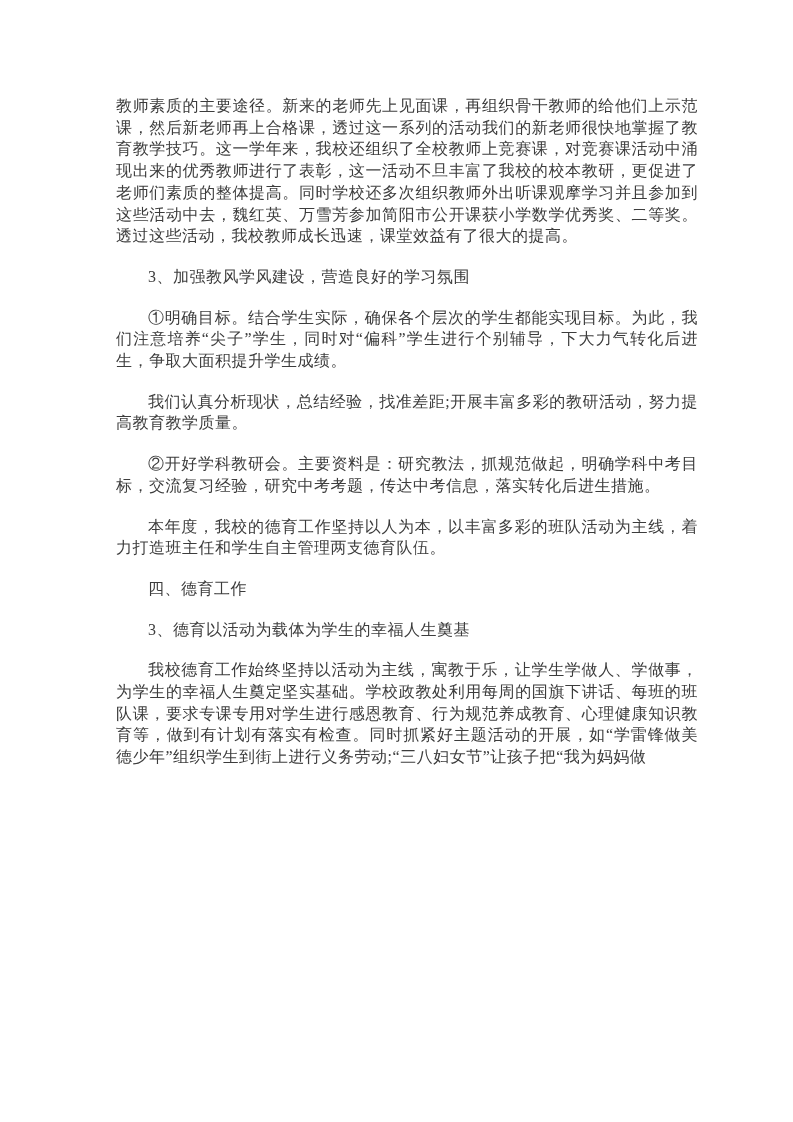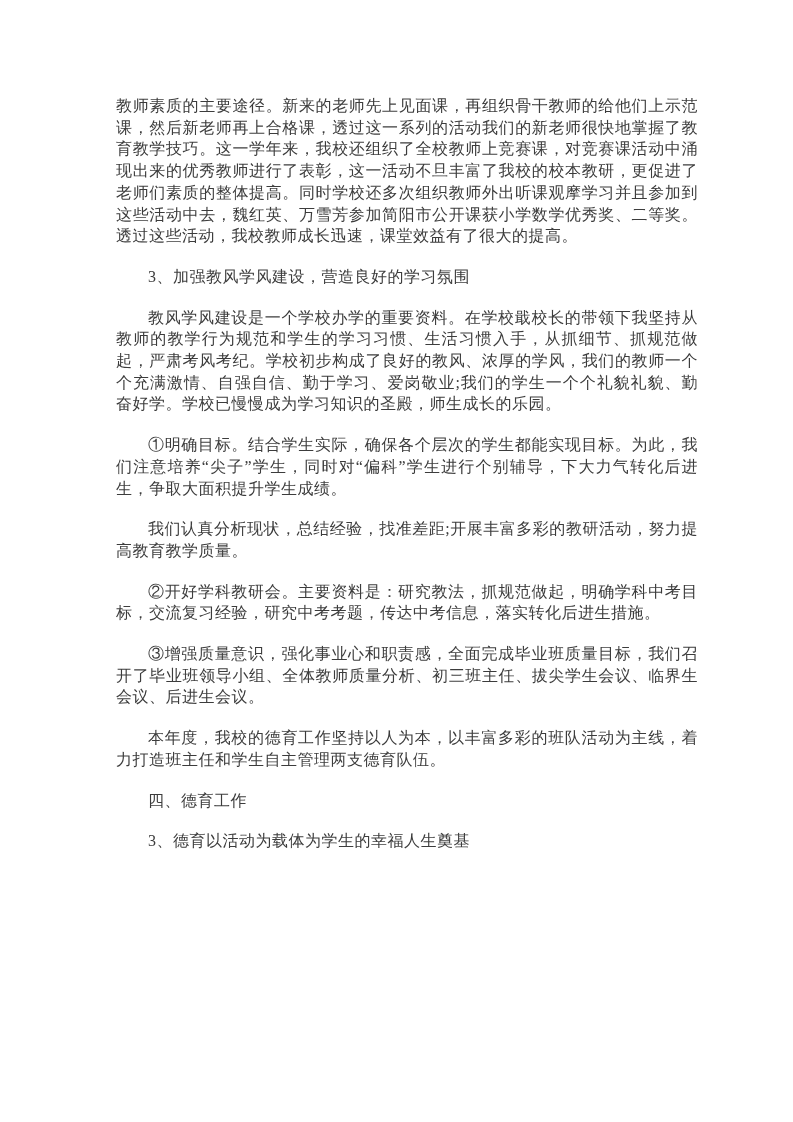--- a/index.html
+++ b/index.html
@@ -33,22 +33,21 @@
     text-indent: 2em;
   }
 </style>
 </head>
 <body>
 
 <div class="page">
   <div class="doc">
     <p>教师素质的主要途径。新来的老师先上见面课，再组织骨干教师的给他们上示范课，然后新老师再上合格课，透过这一系列的活动我们的新老师很快地掌握了教育教学技巧。这一学年来，我校还组织了全校教师上竞赛课，对竞赛课活动中涌现出来的优秀教师进行了表彰，这一活动不旦丰富了我校的校本教研，更促进了老师们素质的整体提高。同时学校还多次组织教师外出听课观摩学习并且参加到这些活动中去，魏红英、万雪芳参加简阳市公开课获小学数学优秀奖、二等奖。透过这些活动，我校教师成长迅速，课堂效益有了很大的提高。</p>
     <p class="indent">3、加强教风学风建设，营造良好的学习氛围</p>
-    <p class="indent">教风学风建设是一个学校办学的重要资料。在学校戢校长的带领下我坚持从教师的教学行为规范和学生的学习习惯、生活习惯入手，从抓细节、抓规范做起，严肃考风考纪。学校初步构成了良好的教风、浓厚的学风，我们的教师一个个充满激情、自强自信、勤于学习、爱岗敬业;我们的学生一个个礼貌礼貌、勤奋好学。学校已慢慢成为学习知识的圣殿，师生成长的乐园。</p>
     <p class="indent">①明确目标。结合学生实际，确保各个层次的学生都能实现目标。为此，我们注意培养“尖子”学生，同时对“偏科”学生进行个别辅导，下大力气转化后进生，争取大面积提升学生成绩。</p>
     <p class="indent">我们认真分析现状，总结经验，找准差距;开展丰富多彩的教研活动，努力提高教育教学质量。</p>
     <p class="indent">②开好学科教研会。主要资料是：研究教法，抓规范做起，明确学科中考目标，交流复习经验，研究中考考题，传达中考信息，落实转化后进生措施。</p>
-    <p class="indent">③增强质量意识，强化事业心和职责感，全面完成毕业班质量目标，我们召开了毕业班领导小组、全体教师质量分析、初三班主任、拔尖学生会议、临界生会议、后进生会议。</p>
     <p class="indent">本年度，我校的德育工作坚持以人为本，以丰富多彩的班队活动为主线，着力打造班主任和学生自主管理两支德育队伍。</p>
     <p class="indent">四、德育工作</p>
     <p class="indent">3、德育以活动为载体为学生的幸福人生奠基</p>
+    <p class="indent">我校德育工作始终坚持以活动为主线，寓教于乐，让学生学做人、学做事，为学生的幸福人生奠定坚实基础。学校政教处利用每周的国旗下讲话、每班的班队课，要求专课专用对学生进行感恩教育、行为规范养成教育、心理健康知识教育等，做到有计划有落实有检查。同时抓紧好主题活动的开展，如“学雷锋做美德少年”组织学生到街上进行义务劳动;“三八妇女节”让孩子把“我为妈妈做</p>
   </div>
 </div>
 
 </body></html>

